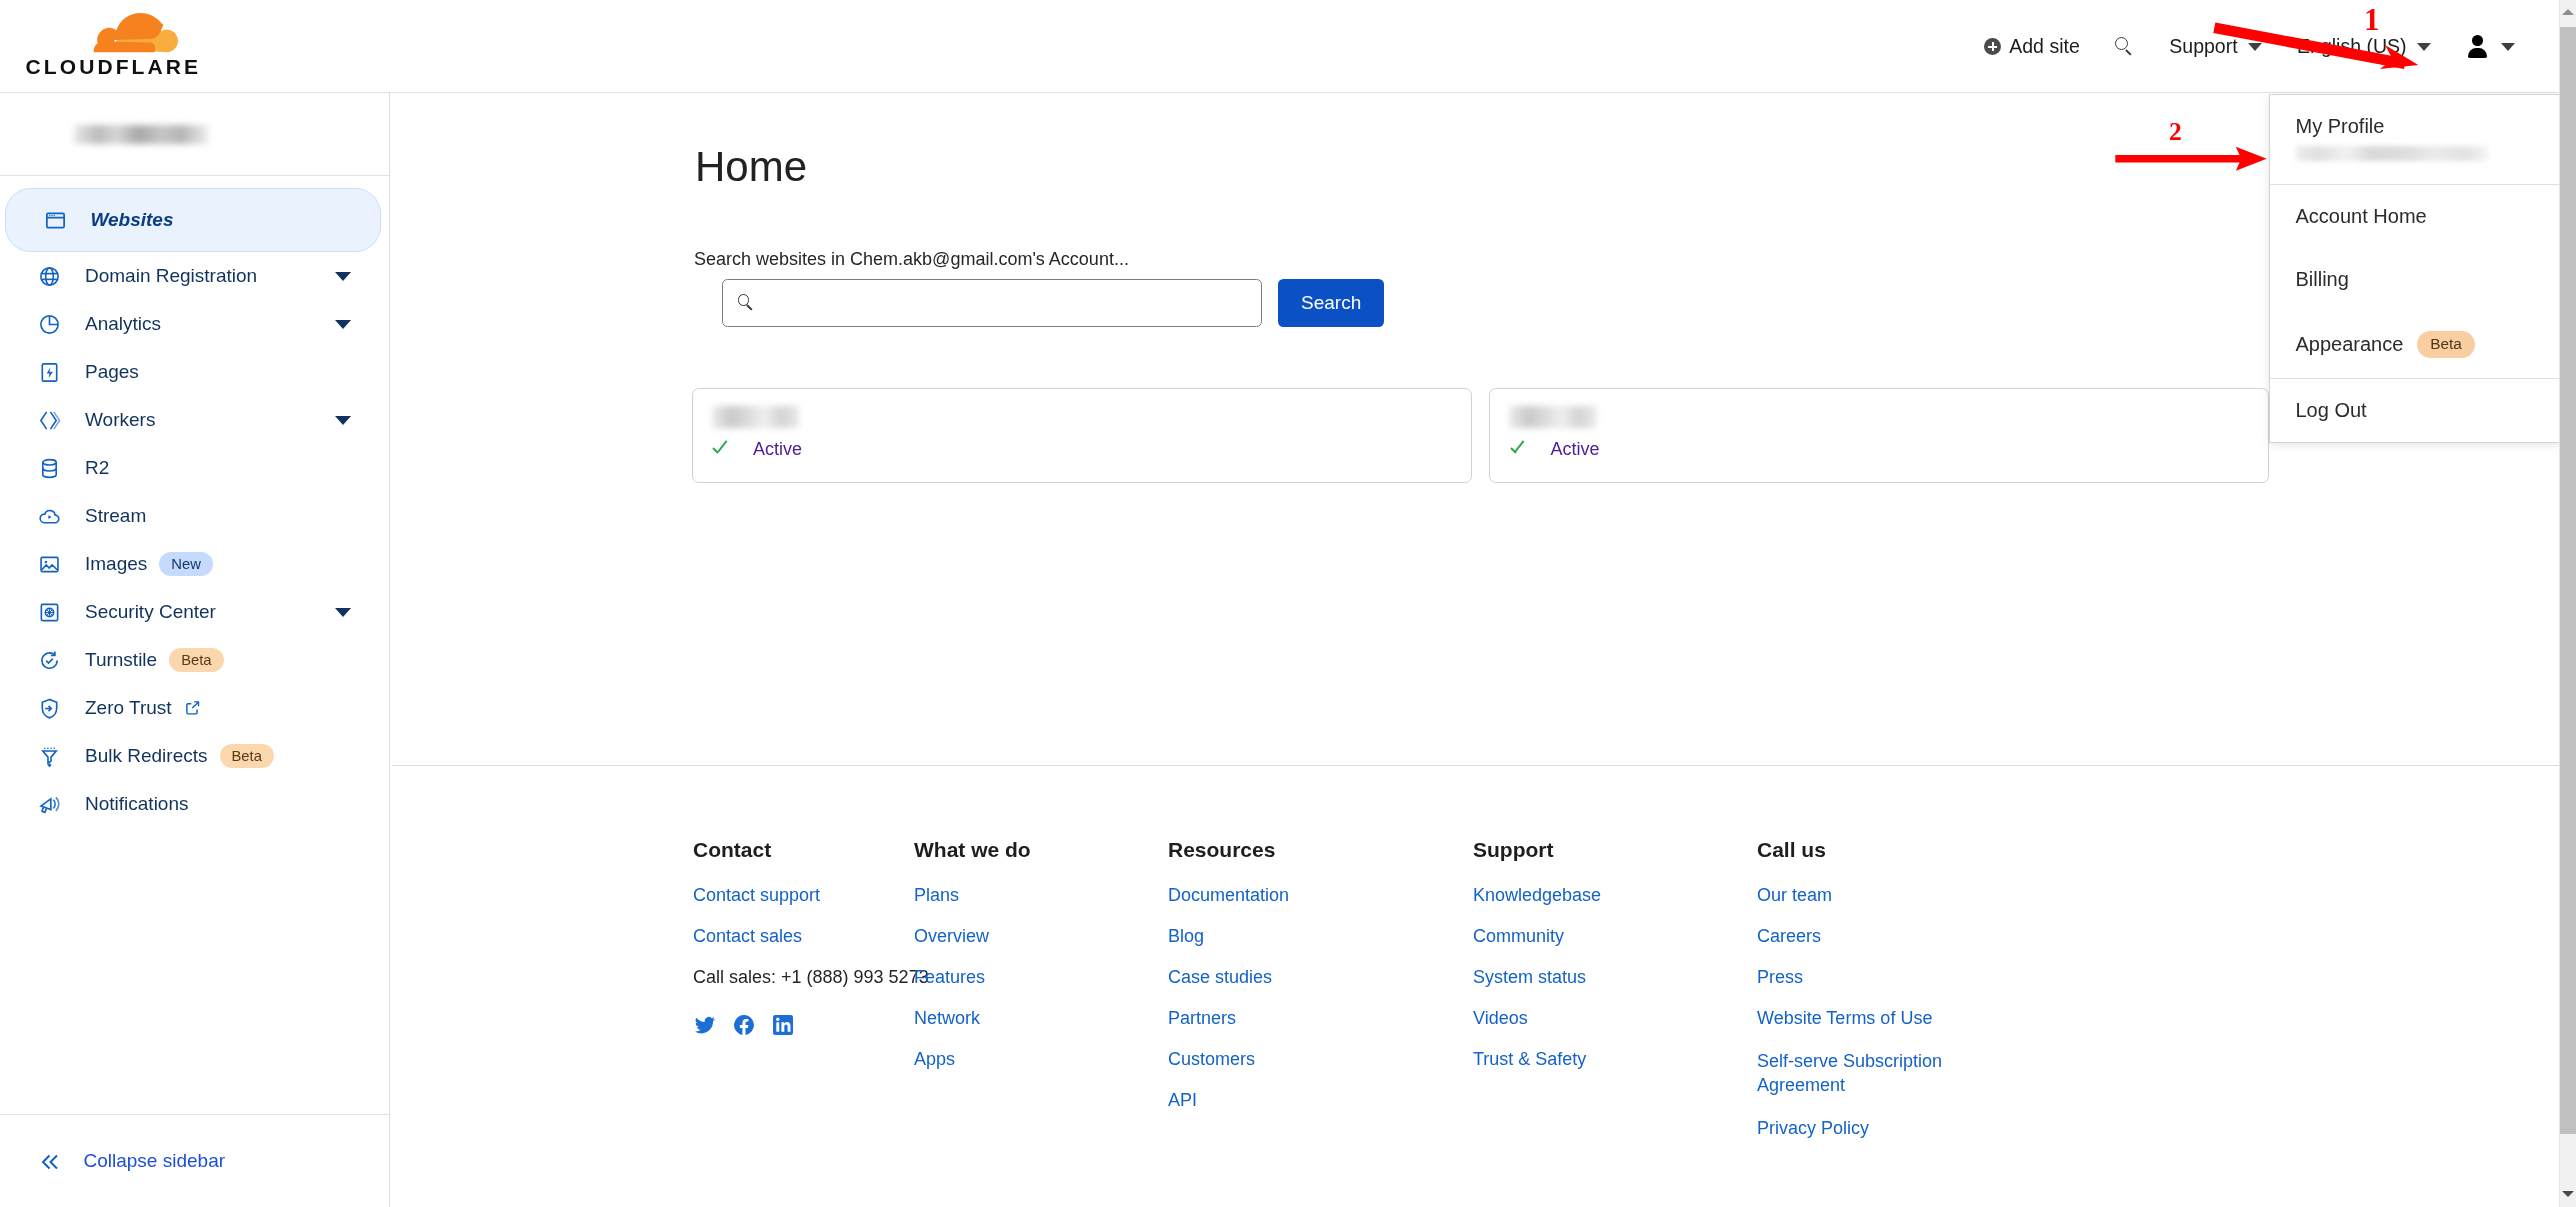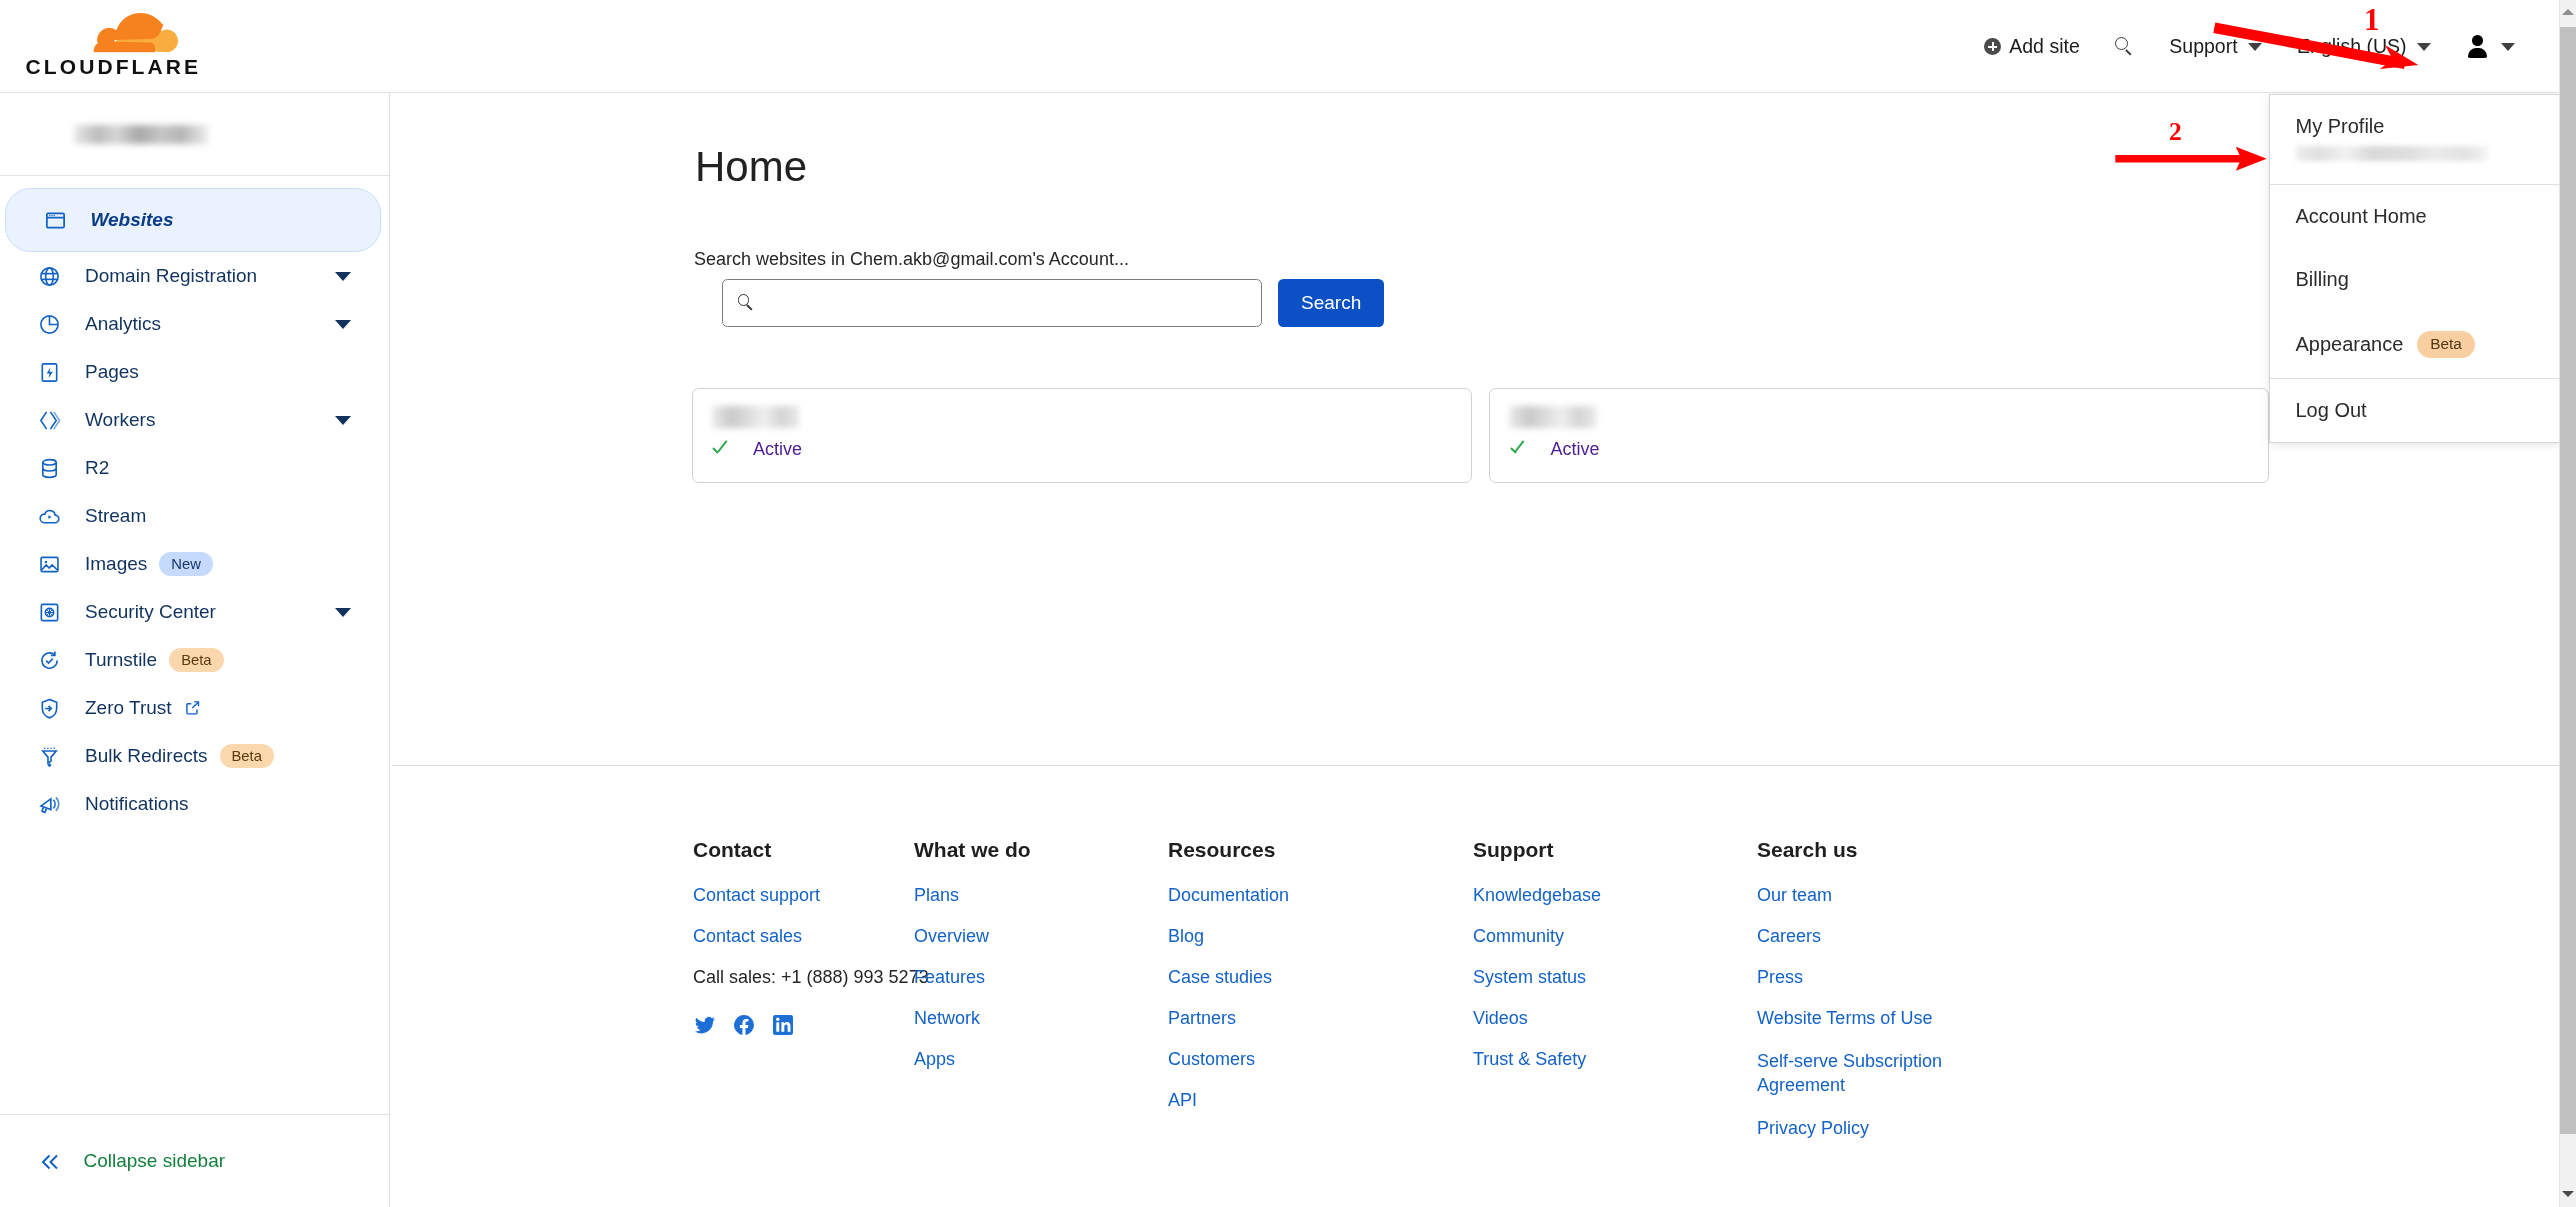--- a/index.html
+++ b/index.html
@@ -96,21 +96,21 @@
   .badge {
     margin-left: 12px; border-radius: 14.8px; font-size: 14.8px;
     padding: 4px 12px; white-space:nowrap; font-weight:400;
   }
   .badge.new  { background:#c5dafc; color:#15356b; }
   .badge.beta { background:#fad7ad; color:#5b3a12; }
   .ext-ico { margin-left: 12px; width:17.4px; height:17.4px; flex:none; color:#1262c4; }
   .collapse-row {
     position:absolute; bottom: 0; left:0; width:389px; height: 93px;
     border-top: 1.3px solid #e2e2e2; display:flex; align-items:center;
-    padding-left: 38px; font-size: 19px; color:#15803d; cursor:pointer;
+    padding-left: 38px; font-size: 19px; color:#1d4ed8; cursor:pointer;
   }
   .chev-left { width: 24px; height:23px; flex:none; color:#1262c4; }
 
   
   .main { position:absolute; left: 392px; top: 93px; width: 2167px; height: 672px; background:#fff; }
   .page-title { position:absolute; left: 303px; top: 50px; font-size: 42px; color:#222; font-weight:400; }
   .search-label { position:absolute; left: 302px; top: 156px; font-size: 18px; color:#262626; }
   .search-row { position:absolute; left: 300px; top: 186px; display:flex; align-items:center; gap: 16px; margin-left: 30px; }
   .search-input-wrap {
     width: 540px; height: 48px; border: 1.3px solid #7c7c7c; border-radius: 5.4px;
@@ -533,21 +533,21 @@
       <div class="fcol" style="width:284px;">
         <div class="fcol-title">Support</div>
         <div class="flink">Knowledgebase</div>
         <div class="flink">Community</div>
         <div class="flink">System status</div>
         <div class="flink">Videos</div>
         <div class="flink">Trust &amp; Safety</div>
       </div>
 
       <div class="fcol" style="width:255px;">
-        <div class="fcol-title">Search us</div>
+        <div class="fcol-title">Call us</div>
         <div class="flink">Our team</div>
         <div class="flink">Careers</div>
         <div class="flink">Press</div>
         <div class="flink">Website Terms of Use</div>
         <div class="flink wrap">Self-serve Subscription Agreement</div>
         <div class="flink">Privacy Policy</div>
       </div>
 
     </div>
   </div>

